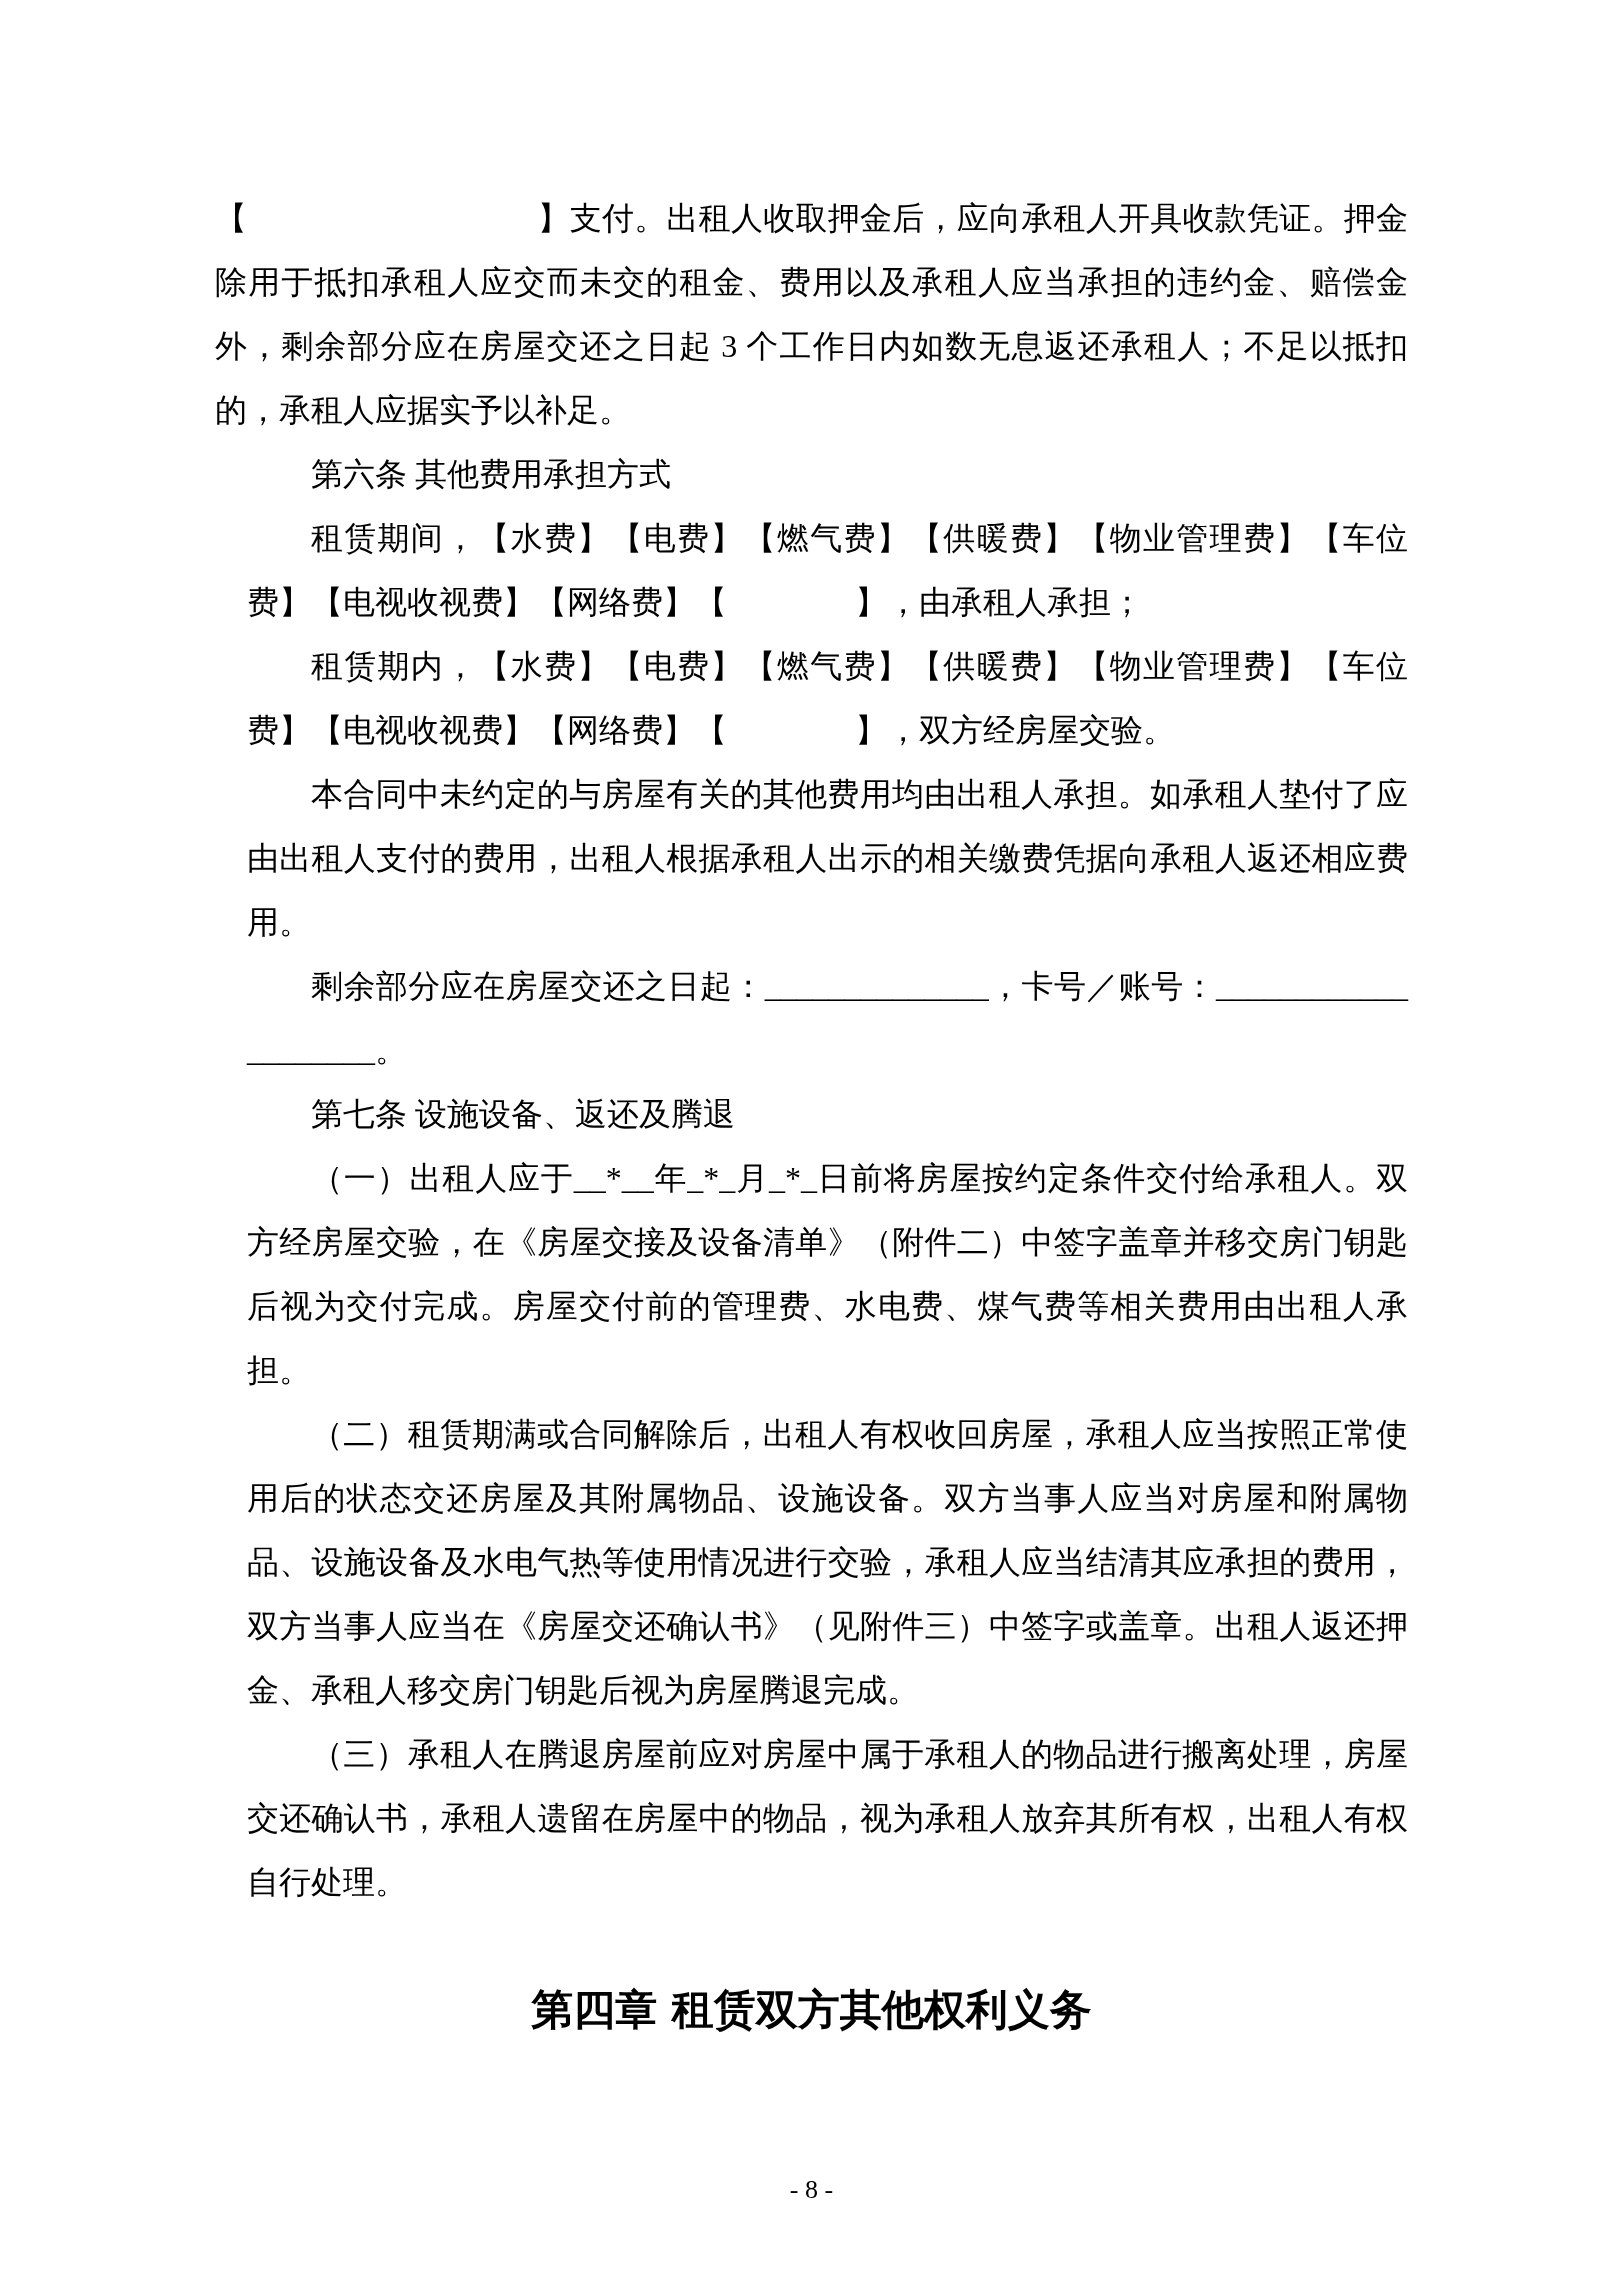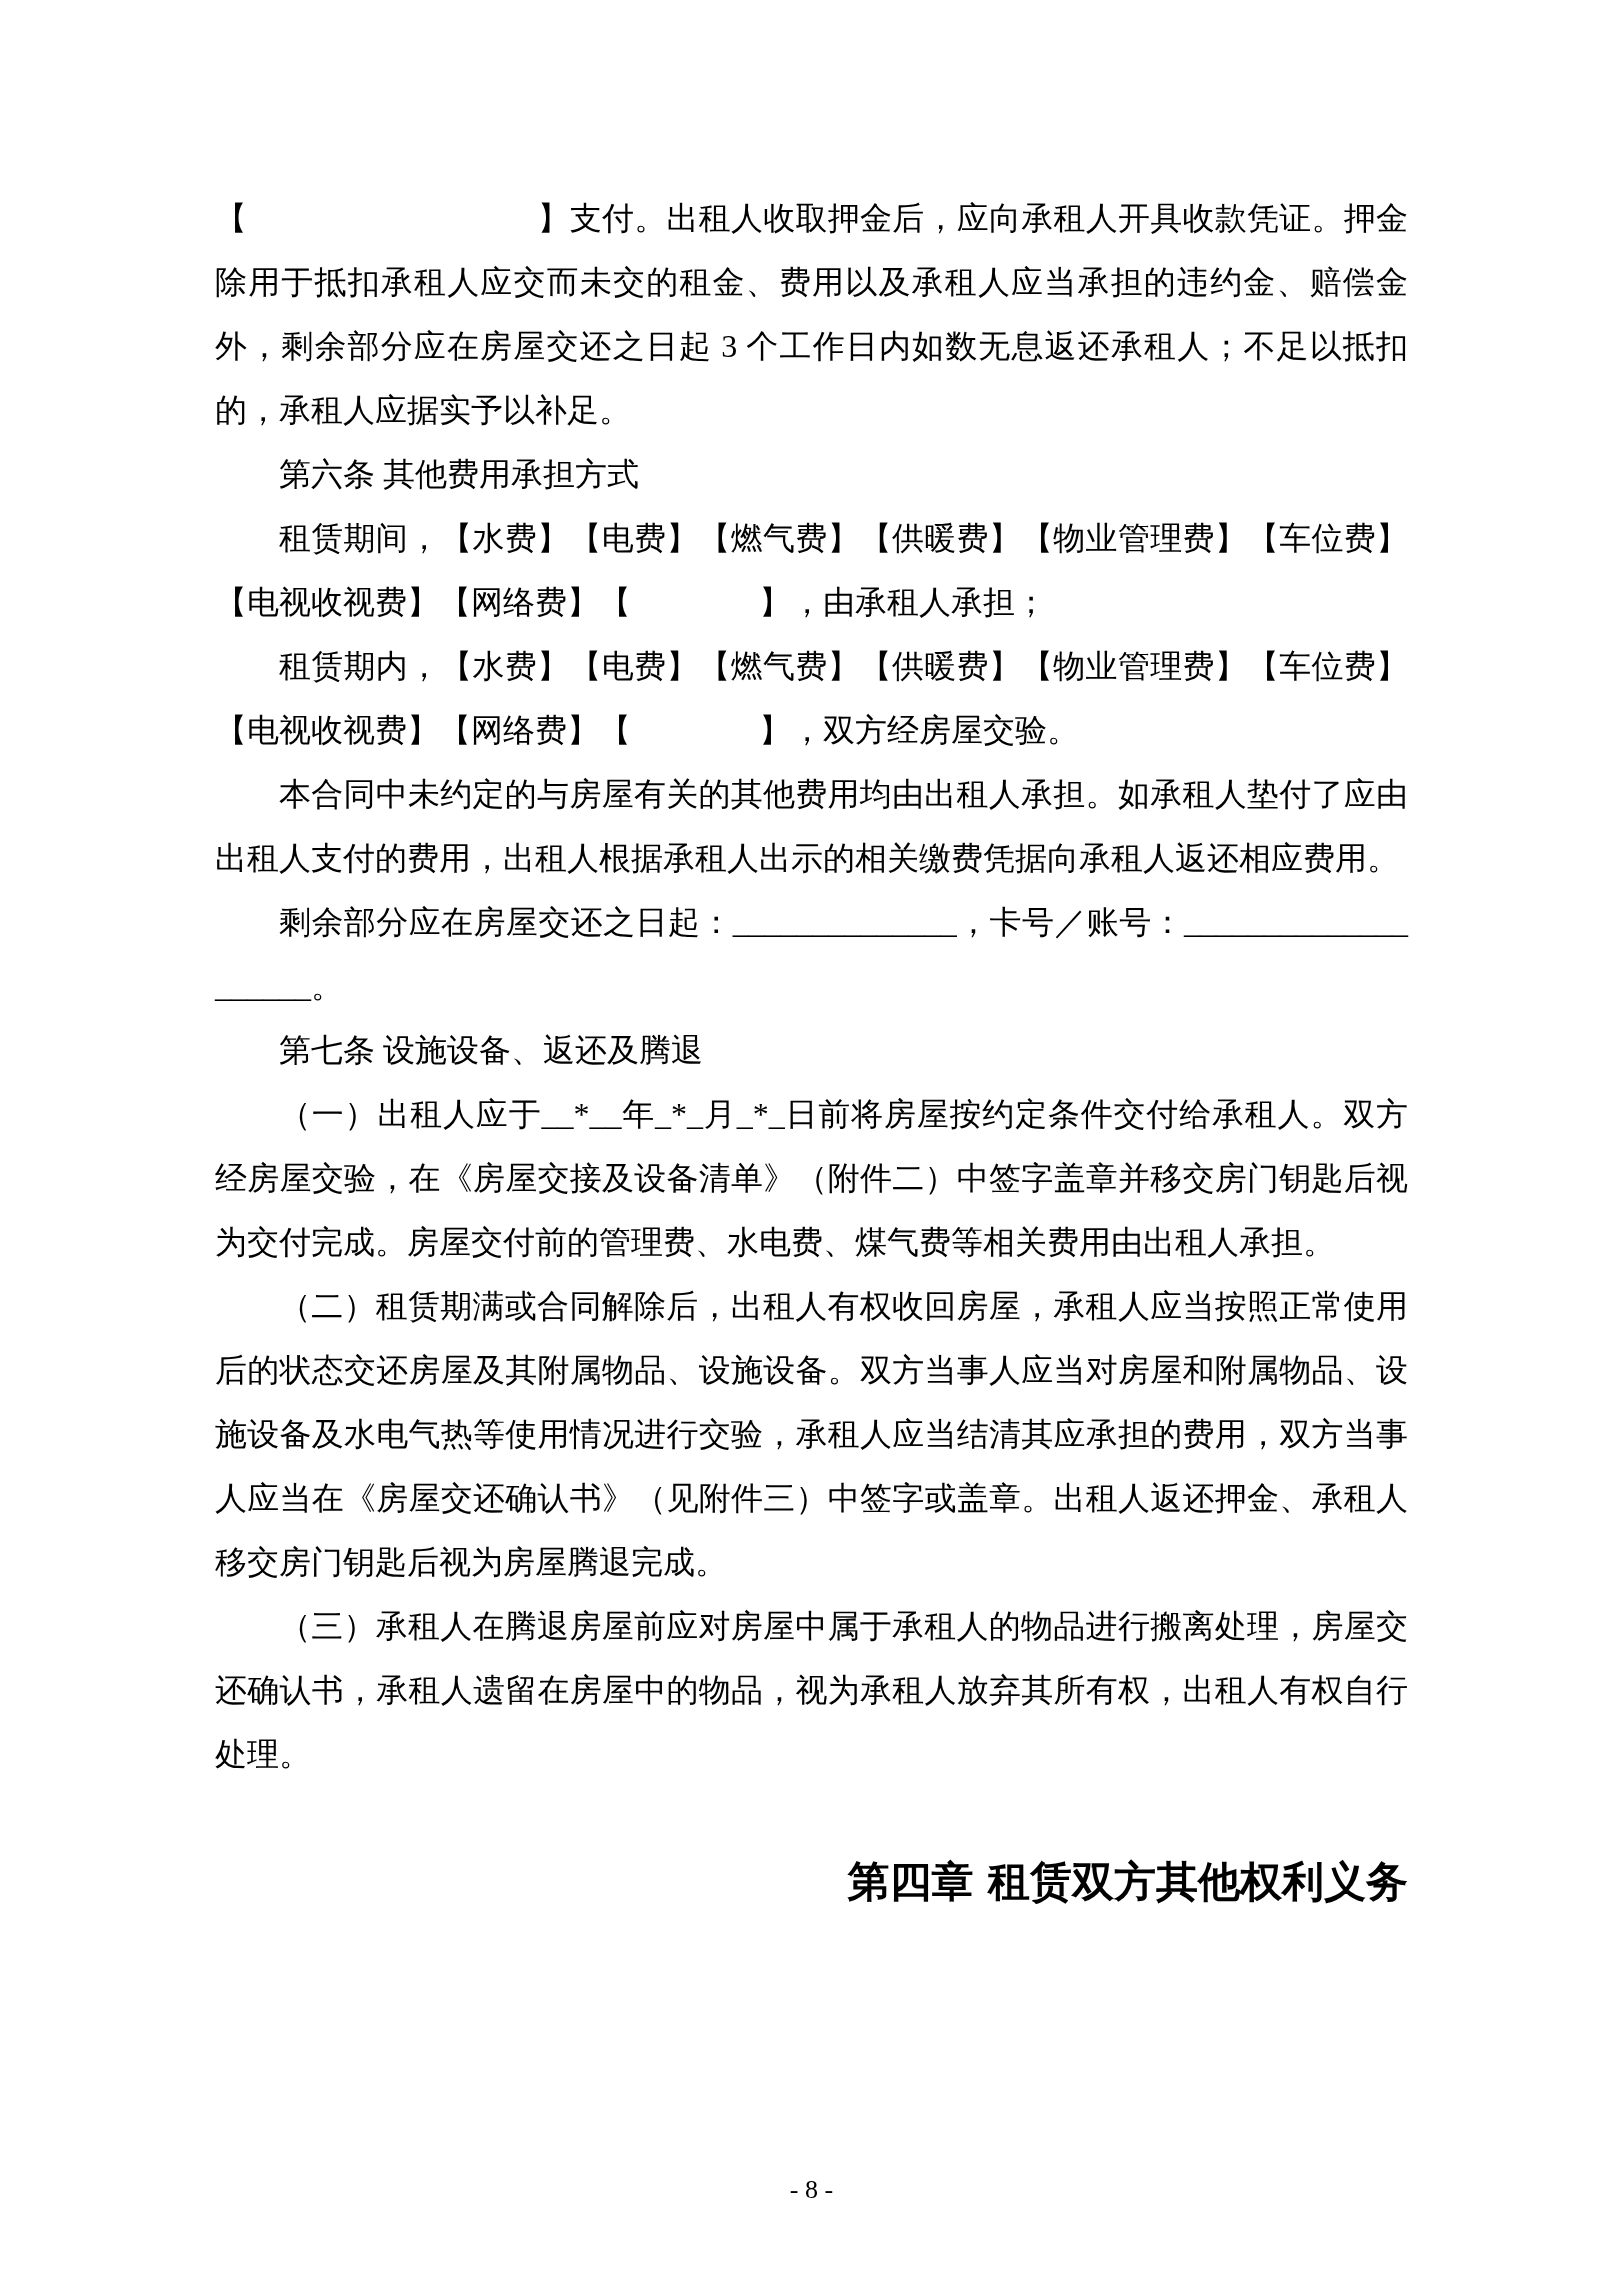--- a/index.html
+++ b/index.html
@@ -20,27 +20,28 @@
     font-size: 32px;
   }
   .para {
     margin: 0;
     line-height: 64px;
     text-align: justify;
     word-break: break-all;
   }
   .indent {
     text-indent: 2em;
+    margin-left: 32px;
   }
   .chapter {
     font-family: "DejaVu Sans", "Liberation Sans", sans-serif;
     font-weight: bold;
     font-size: 42px;
     line-height: 64px;
-    text-align: right;
+    text-align: center;
     margin: 64px 0 82px 0;
   }
   .page-footer {
     position: absolute;
     left: 0;
     right: 0;
     bottom: 86px;
     text-align: center;
     font-size: 26px;
     line-height: 36px;

